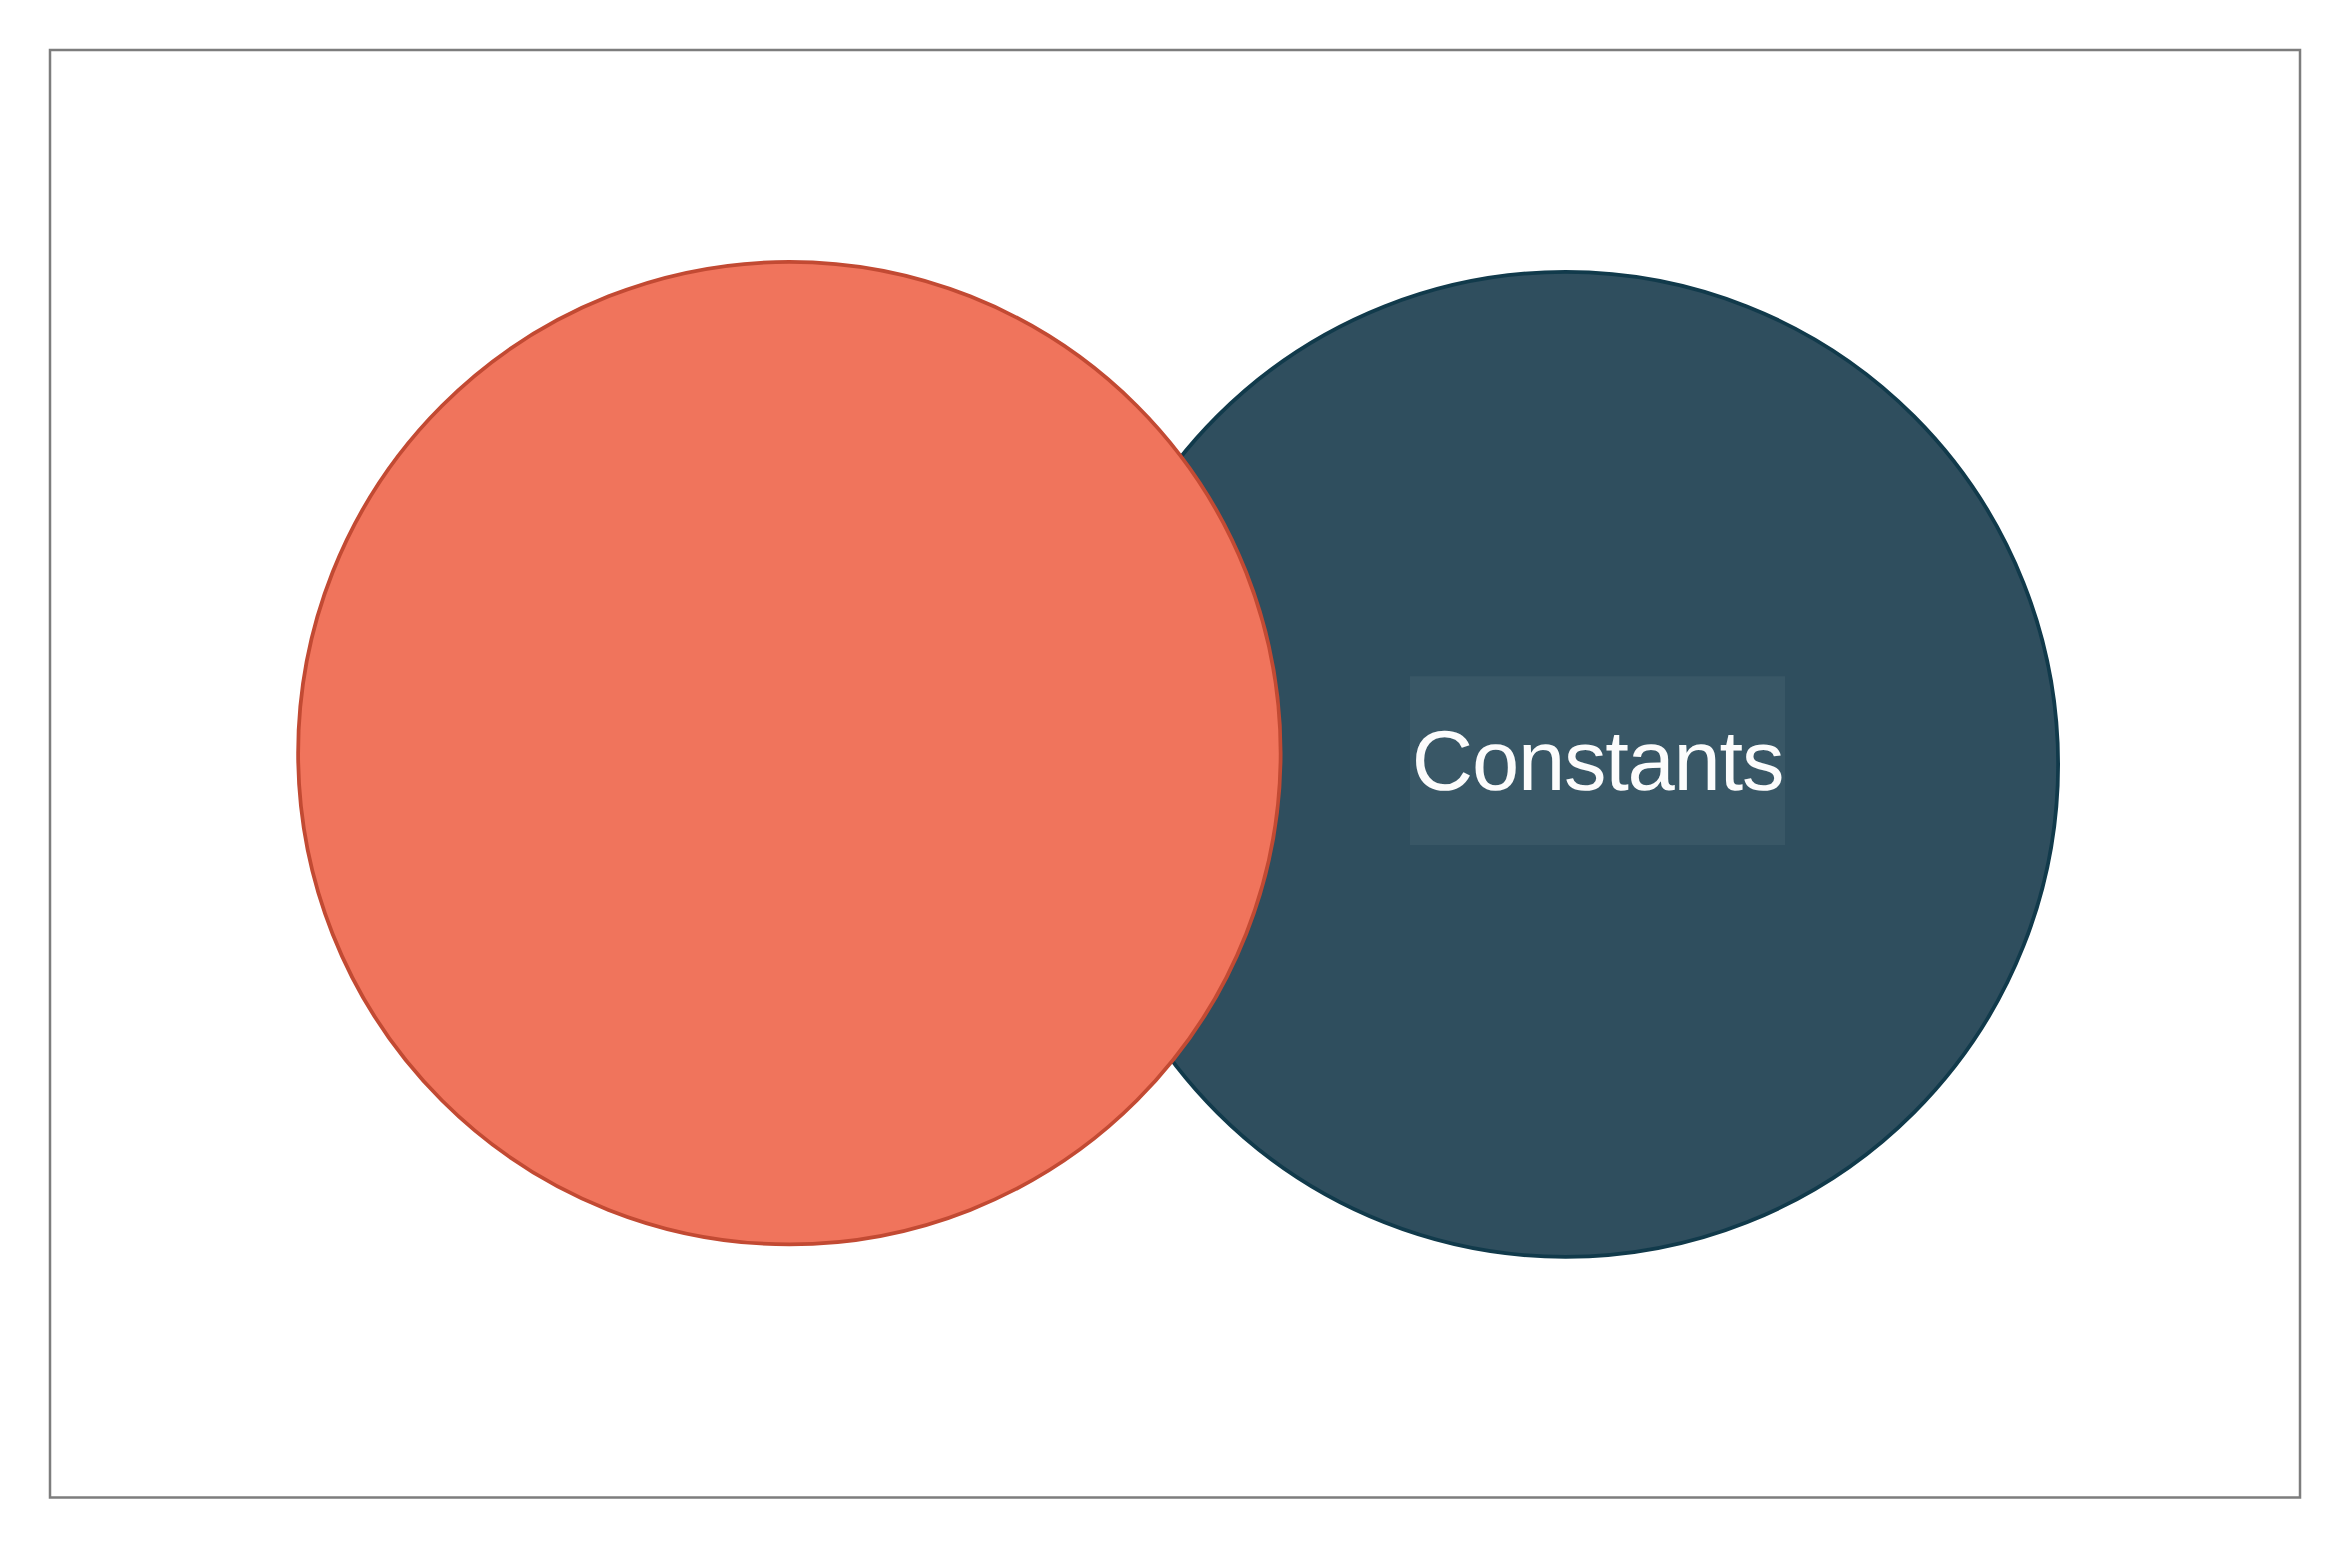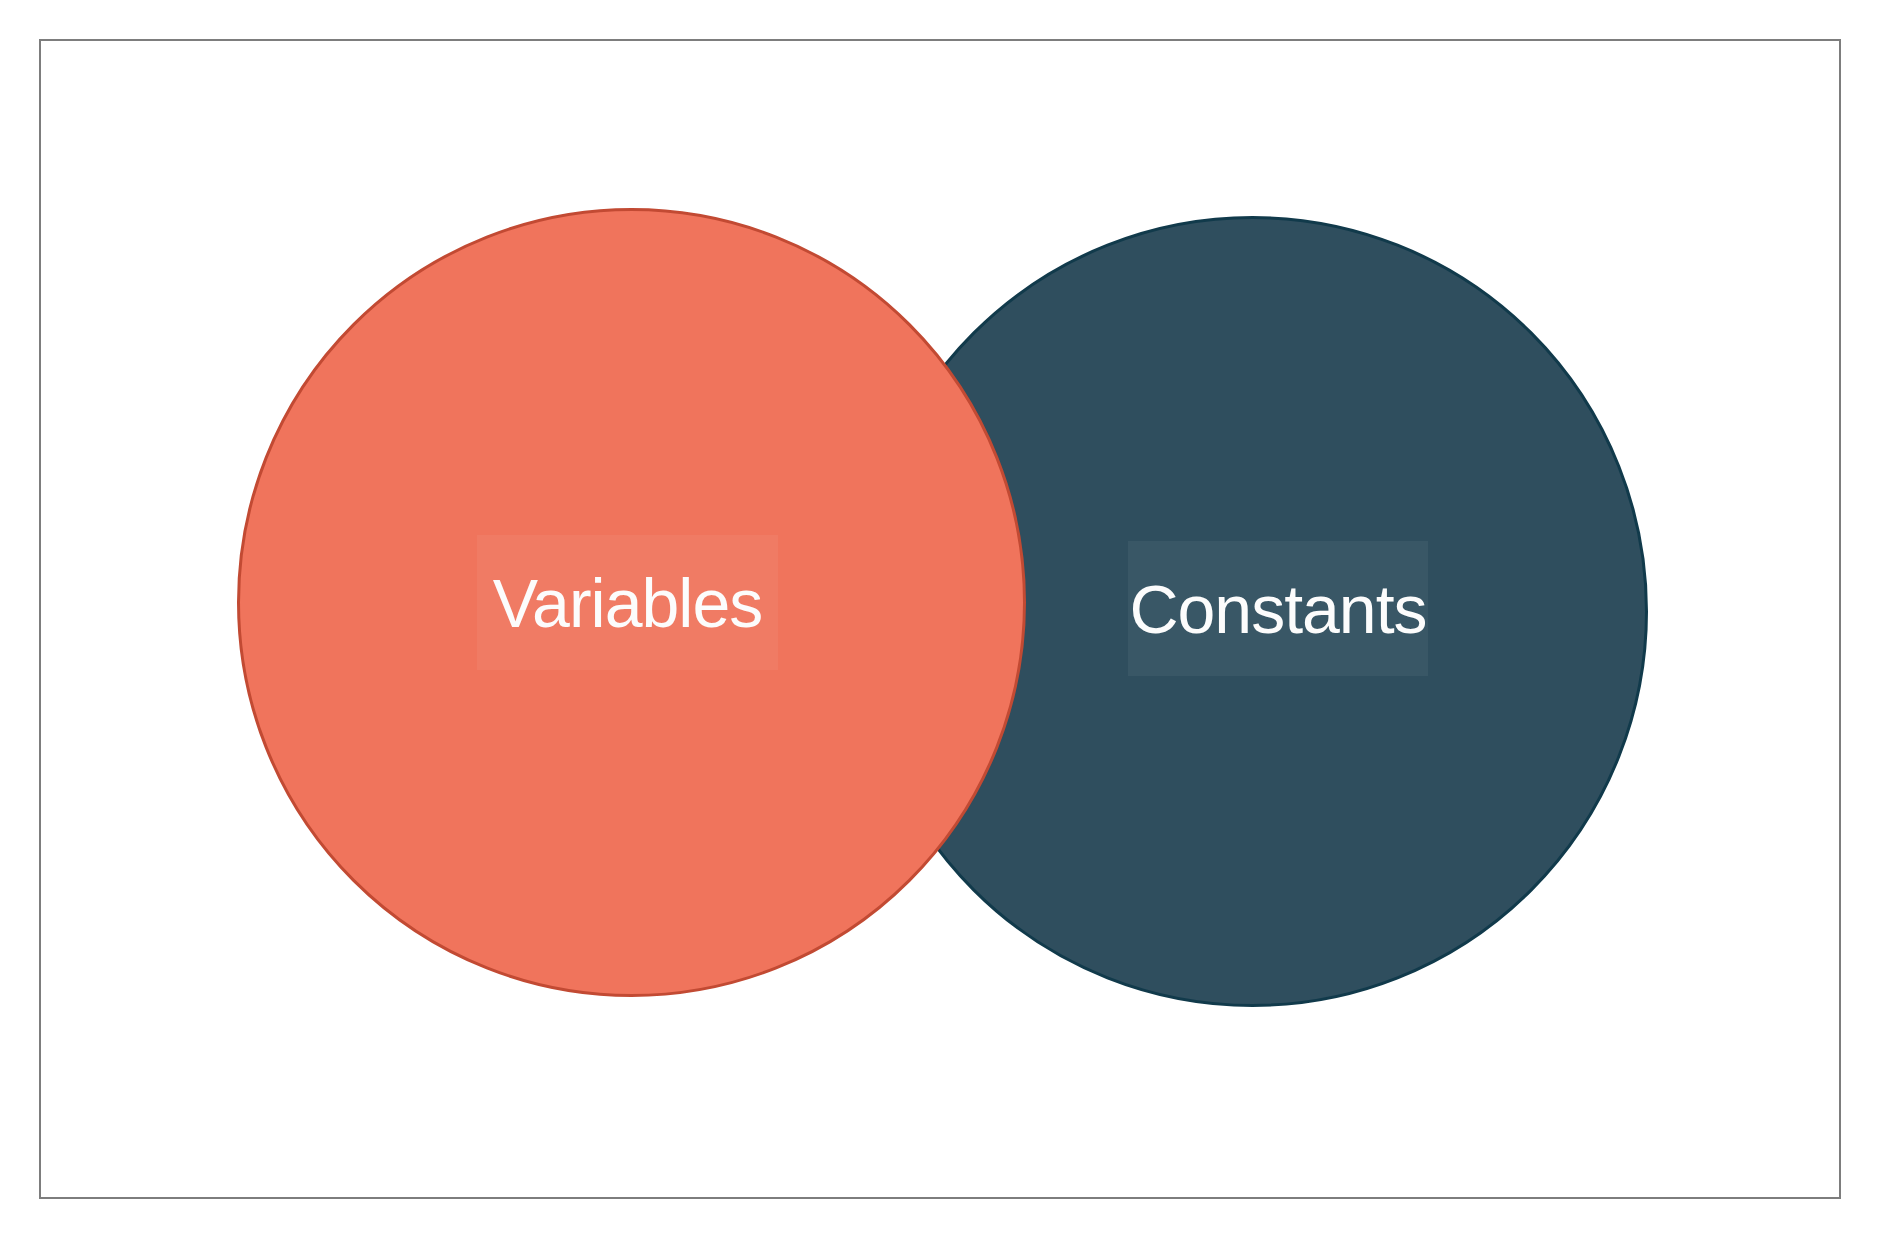--- a/index.html
+++ b/index.html
@@ -79,22 +79,19 @@
 </head>
 <body>
 
 <div class="page">
   <div class="frame" style="border-color: rgb(125, 125, 125); background: rgb(255, 255, 255);">
 
     <div class="circle circle-constants" style="background: rgb(47, 78, 94); border-color: rgb(17, 58, 75);"></div>
 
     <div class="circle circle-variables" style="background: rgb(240, 116, 92); border-color: rgb(194, 74, 51);"></div>
 
-    <div class="label-box label-box-variables">
-      <span class="set-label" style="color: rgb(252, 252, 252);">Variables</span>
-    </div>
 
     <div class="label-box label-box-constants">
       <span class="set-label" style="color: rgb(252, 252, 252);">Constants</span>
     </div>
 
   </div>
 </div>
 
 </body></html>

